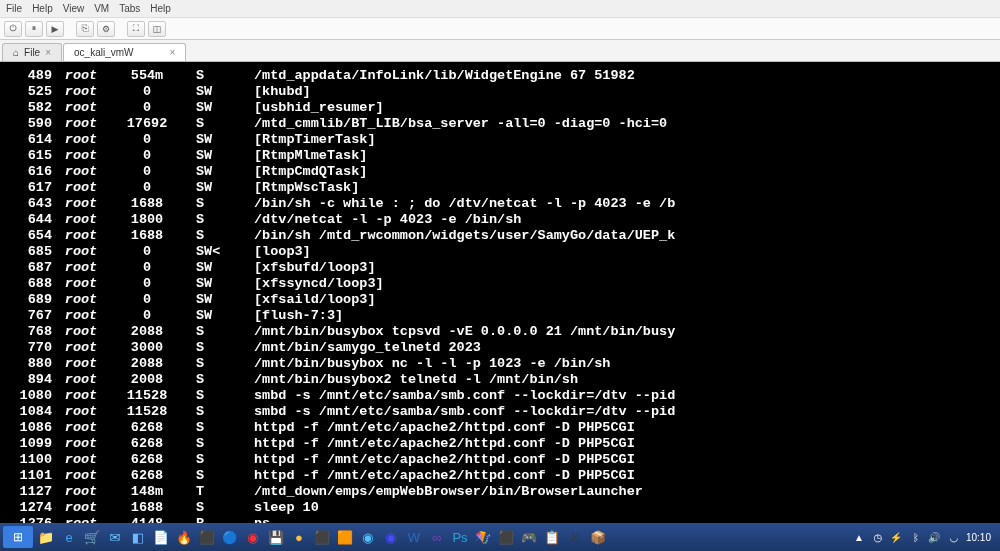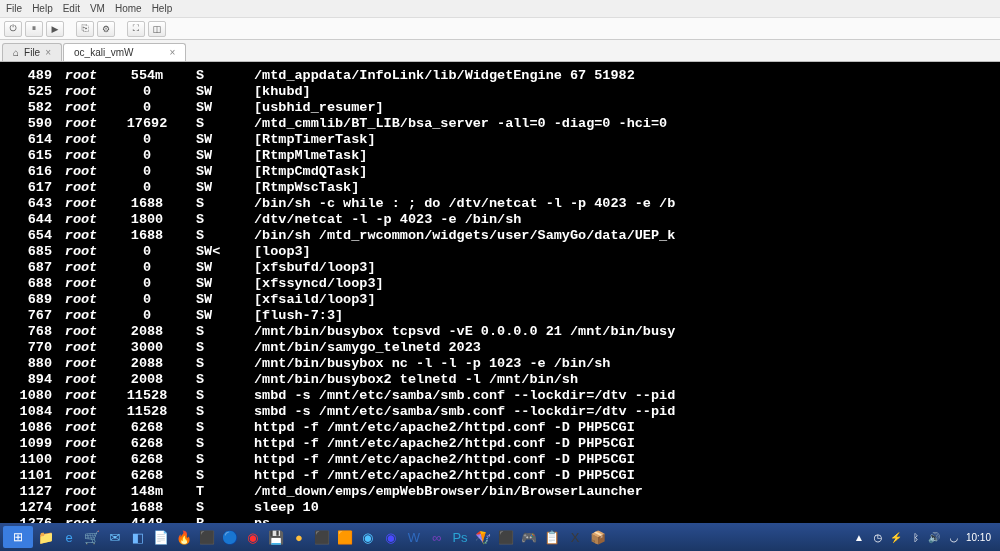--- a/index.html
+++ b/index.html
@@ -121,23 +121,23 @@
     .tray-icon { width:14px;height:14px;display:flex;align-items:center;justify-content:center;color:#fff; }
   </style>
 </head>
 <body>
 
 <div class="window">
 
   <div class="menu-bar">
     <span class="menu-item">File</span>
     <span class="menu-item">Help</span>
-    <span class="menu-item">Edit</span>
+    <span class="menu-item">View</span>
     <span class="menu-item">VM</span>
-    <span class="menu-item">Home</span>
+    <span class="menu-item">Tabs</span>
     <span class="menu-item">Help</span>
   </div>
 
   <div class="toolbar">
     <div class="toolbar-btn">⏻</div>
     <div class="toolbar-btn">⏸</div>
     <div class="toolbar-btn">▶</div>
     <div style="width:6px"></div>
     <div class="toolbar-btn">⎘</div>
     <div class="toolbar-btn">⚙</div>

